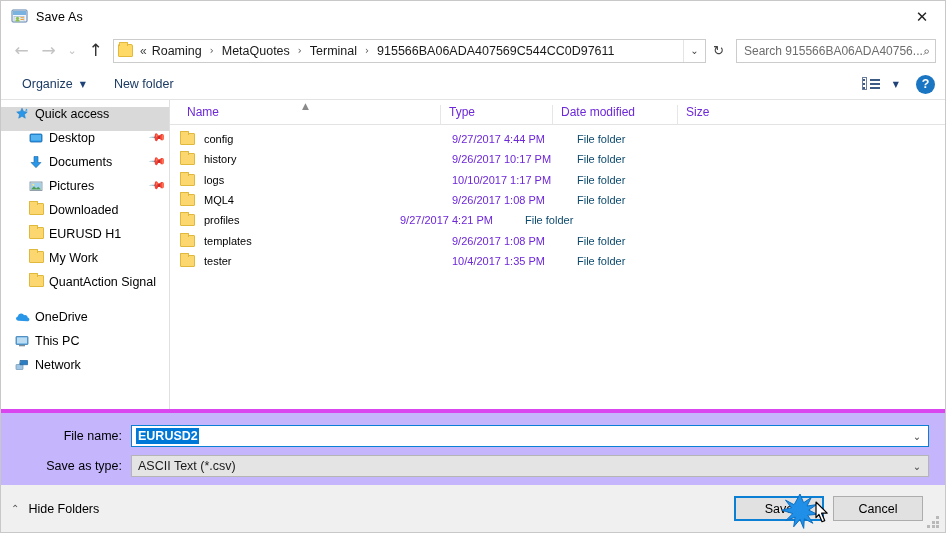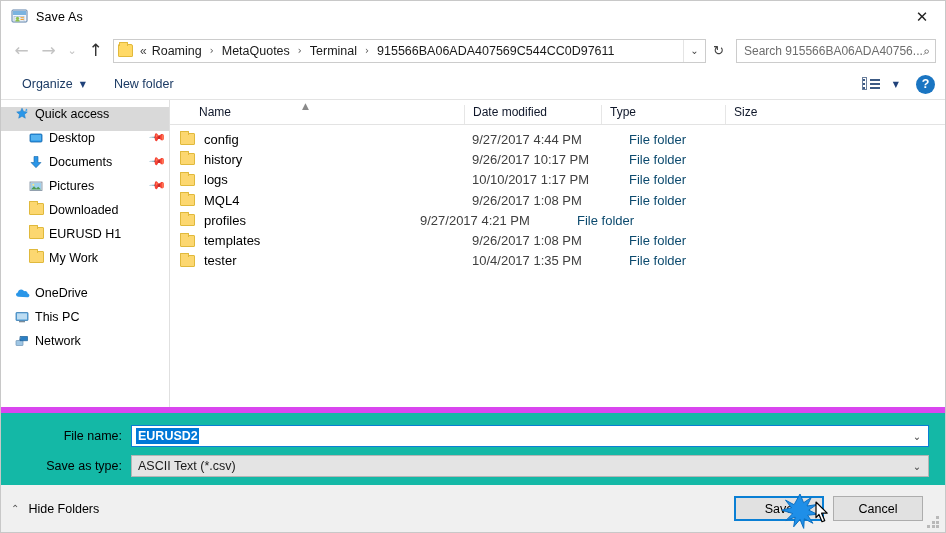--- a/index.html
+++ b/index.html
@@ -199,51 +199,50 @@
     background: #fff;
   }
   #colhead {
     height: 25px; min-height: 25px;
     display: flex; align-items: flex-end;
     border-bottom: 1px solid #e3e3e3;
     position: relative;
     padding-left: 10px;
   }
   .col {
-    font-size: 12px; color: #0f172a;
+    font-size: 12px; color: #6d28d9;
     border-left: 1px solid #e6e6e6;
     padding: 0 0 4px 8px;
     height: 19px;
     white-space: nowrap;
     box-sizing: border-box;
-    margin-left: 12px;
   }
   .col:first-child { border-left: none; padding-left: 7px; }
   #sort-arrow {
     position: absolute; left: 132px; top: 1px;
     font-size: 9px; color: #8a8a8a; font-family: "DejaVu Sans", sans-serif;
   }
   #rows { flex: 1 1 auto; overflow: hidden; padding-top: 4px; }
   .row {
     height: 20.3px;
     display: flex; align-items: center;
     padding-left: 10px;
-    font-size: 13px; color: #000; gap: 32px;
+    font-size: 11px; color: #000;
   }
   .cell-name { display: flex; align-items: center; white-space: nowrap; }
   .cell-name .folder-ico { margin-right: 9px; }
-  .cell-date { color: #404040; white-space: nowrap; }
+  .cell-date { color: #6d28d9; white-space: nowrap; margin-left: 12px; }
   .cell-type { color: #0c4a6e; white-space: nowrap; }
   .cell-size { color: #2a2a2a; white-space: nowrap; }
 
   
   #footer {
     flex: none;
-    background: #14b8a6;
-    border-top: 6px solid #d946ef;
+    background: #c4b5fd;
+    border-top: 4px solid #d946ef;
     padding: 12px 16px 0 16px;
   }
   .frow { display: flex; align-items: center; margin-bottom: 8px; }
   .flabel {
     width: 114px; flex: none; text-align: right;
     padding-right: 9px; font-size: 12.5px; color: #000;
   }
   .fcombo {
     flex: 1 1 auto; height: 22px;
     display: flex; align-items: center;
@@ -441,20 +440,26 @@
         <span class="nav-label">EURUSD H1</span>
       </div>
 
       <div class="nav-item indent">
         <span class="nav-ico">
             <span class="folder-ico"></span>
           </span>
         <span class="nav-label">My Work</span>
       </div>
 
+      <div class="nav-item indent">
+        <span class="nav-ico">
+            <span class="folder-ico"></span>
+          </span>
+        <span class="nav-label">QuantAction Signal</span>
+      </div>
 
       <div class="nav-gap"></div>
 
       <div class="nav-item">
         <span class="nav-ico">
           <svg width="15" height="14" viewBox="0 0 15 14">
             <path d="M3.4 10.8c-1.4 0-2.4-1-2.4-2.2 0-1.1.8-2 1.9-2.2.2-1.7 1.6-3 3.3-3 1.3 0 2.5.8 3 1.9.3-.1.6-.2.9-.2 1.4 0 2.5 1 2.6 2.4 1 .2 1.7 1 1.7 1.9 0 1-.9 1.8-2 1.8z" fill="#2a96e8"></path>
           </svg>
         </span>
         <span class="nav-label">OneDrive</span>
@@ -479,22 +484,22 @@
             <path d="M4 6.5l2-3.5" stroke="#6f93b4" stroke-width=".8" fill="none"></path>
           </svg>
         </span>
         <span class="nav-label">Network</span>
       </div>
     </div>
 
     <div id="filepane">
       <div id="colhead">
         <div class="col" style="width:260px">Name</div>
+        <div class="col" style="width:112px">Type</div>
         <div class="col" style="width:125px">Date modified</div>
-        <div class="col" style="width:112px">Type</div>
         <div class="col" style="width:80px">Size</div>
         <div id="sort-arrow">▲</div>
       </div>
 
       <div id="rows">
 
         <div class="row">
           <div class="cell-name" style="width:260px">
               <span class="folder-ico"></span>
               <span>config</span>

